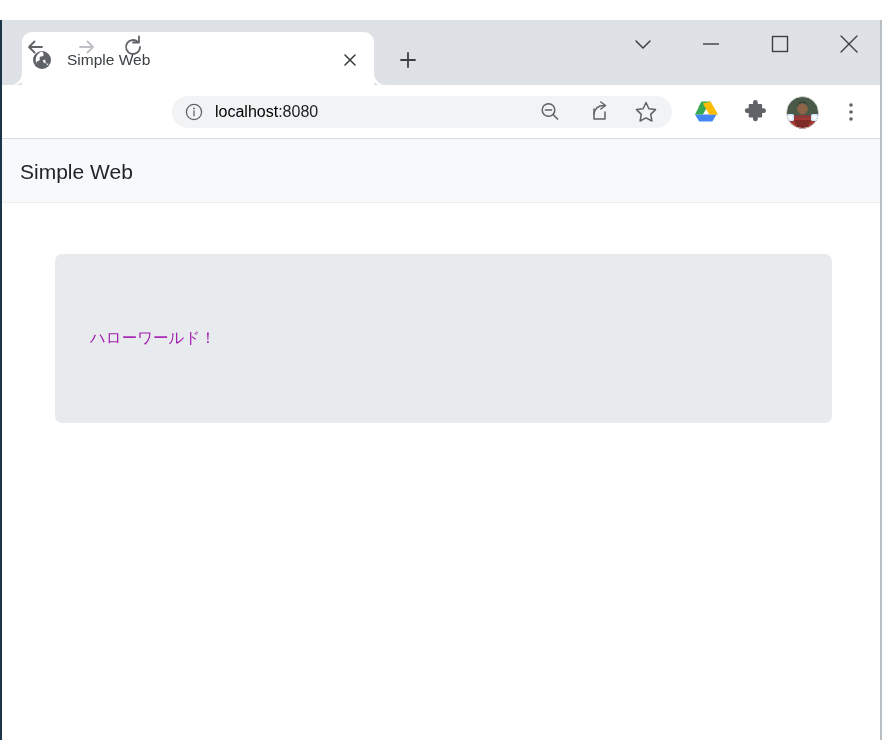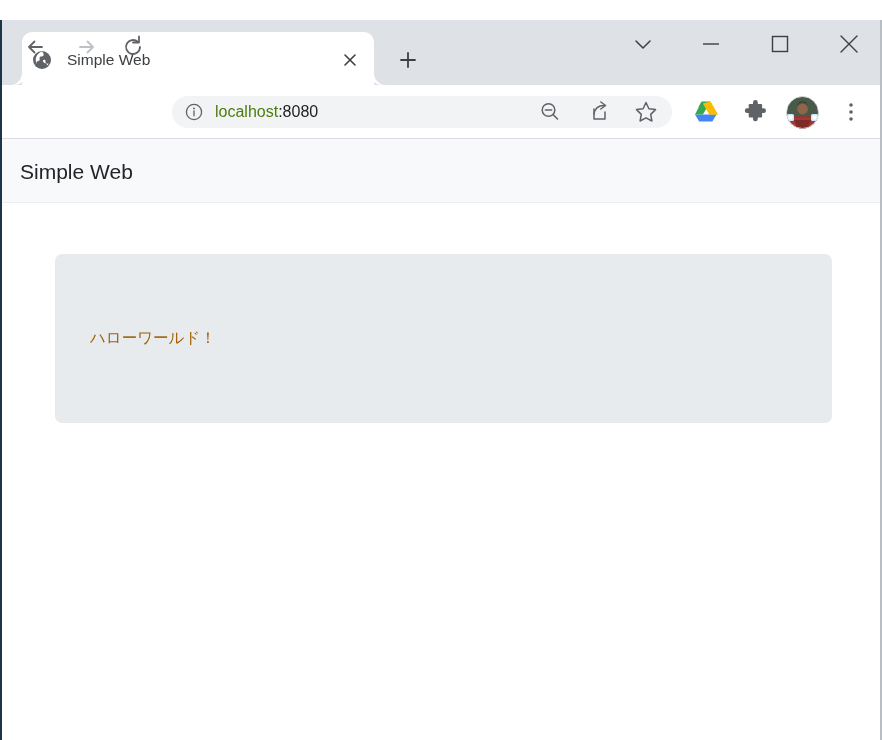--- a/index.html
+++ b/index.html
@@ -159,21 +159,21 @@
   }
   #url-text {
     position: absolute;
     left: 213px;
     top: 81px;
     font-size: 16px;
     color: #202124;
     line-height: 22px;
     white-space: nowrap;
   }
-  #url-text .host { color: #4d7c0f; text-align: center; }
+  #url-text .host { color: #000000; text-align: center; }
 
   #btn-zoomout  { position:absolute; left: 531px; top: 75px; width: 34px; height: 34px; border-radius: 50%; }
   #btn-share    { position:absolute; left: 580px; top: 75px; width: 34px; height: 34px; border-radius: 50%; }
   #btn-bookmark { position:absolute; left: 627px; top: 75px; width: 34px; height: 34px; border-radius: 50%; }
   #btn-drive    { position:absolute; left: 688px; top: 76px; width: 32px; height: 32px; border-radius: 50%; }
   #btn-ext      { position:absolute; left: 737px; top: 76px; width: 32px; height: 32px; border-radius: 50%; }
   #btn-avatar   { position:absolute; left: 784px; top: 76px; width: 33px; height: 33px; border-radius: 50%; overflow:hidden; }
   #btn-menu     { position:absolute; left: 833px; top: 75px; width: 32px; height: 34px; border-radius: 50%; }
 
   
@@ -210,21 +210,21 @@
     width: 777px;
     height: 169px;
     background: #e8ebee;
     border-radius: 7px;
   }
   #card-text {
     position: absolute;
     left: 35px;
     top: 73px;
     font-size: 15.5px;
-    color: #a16207;
+    color: #a21caf;
     line-height: 22px;
     white-space: nowrap;
   }
 
   .ico { display: block; }
 </style>
 </head>
 <body>
 
 <div id="window">

